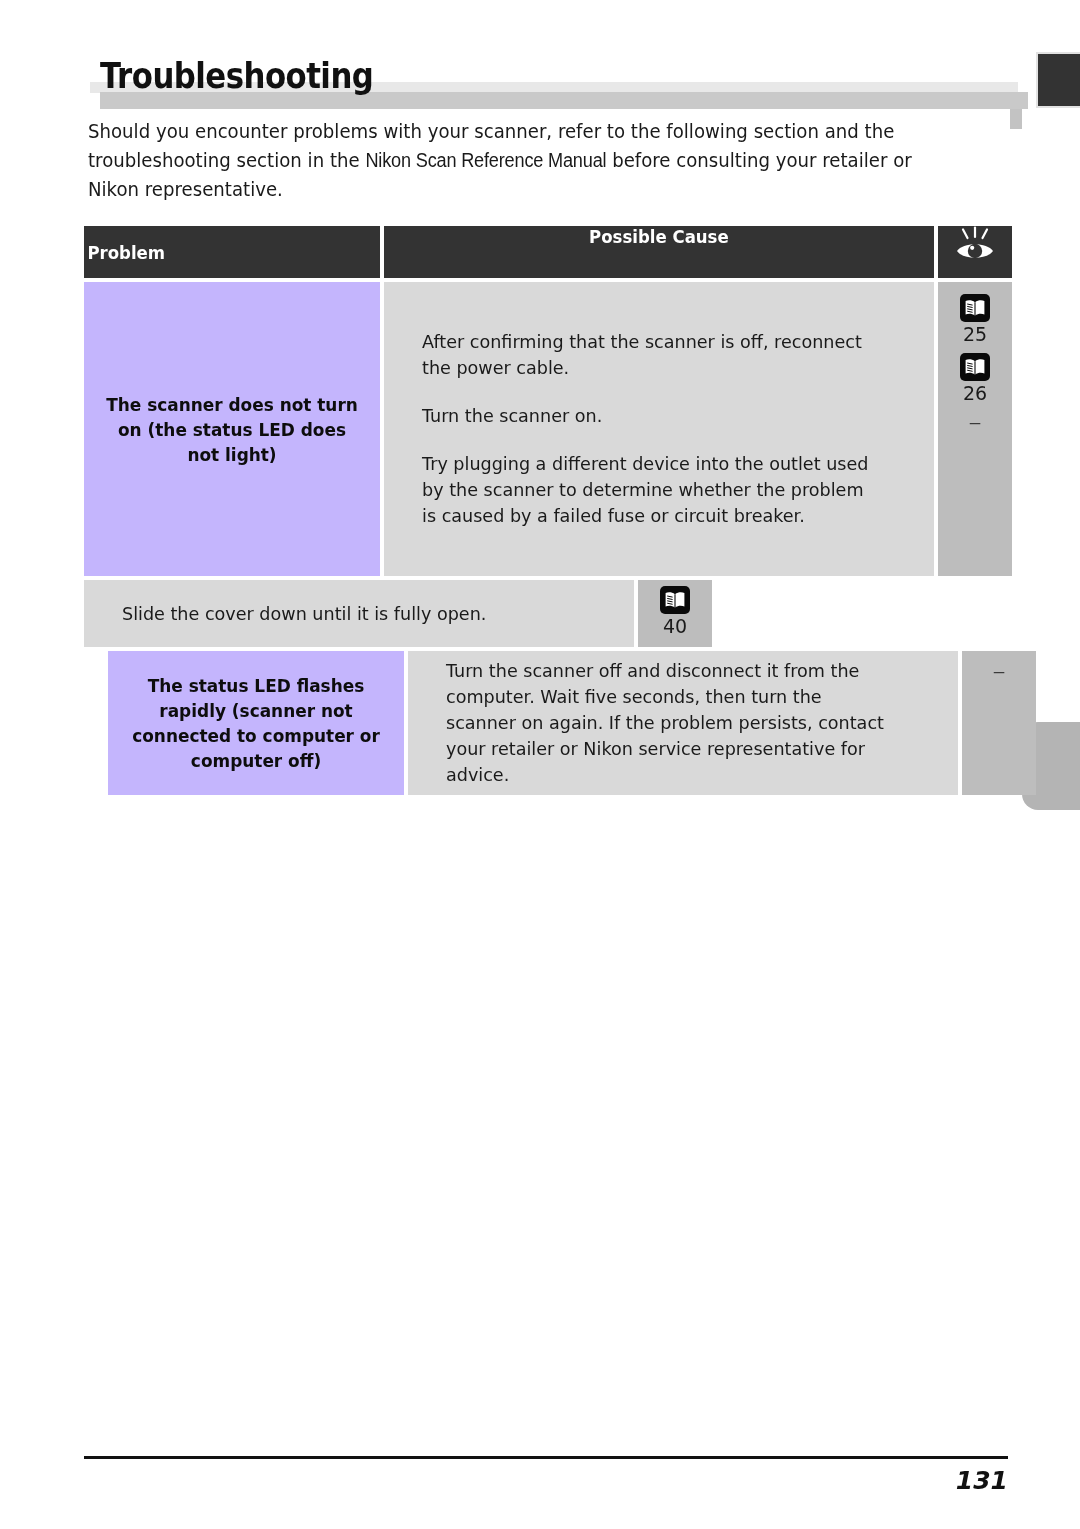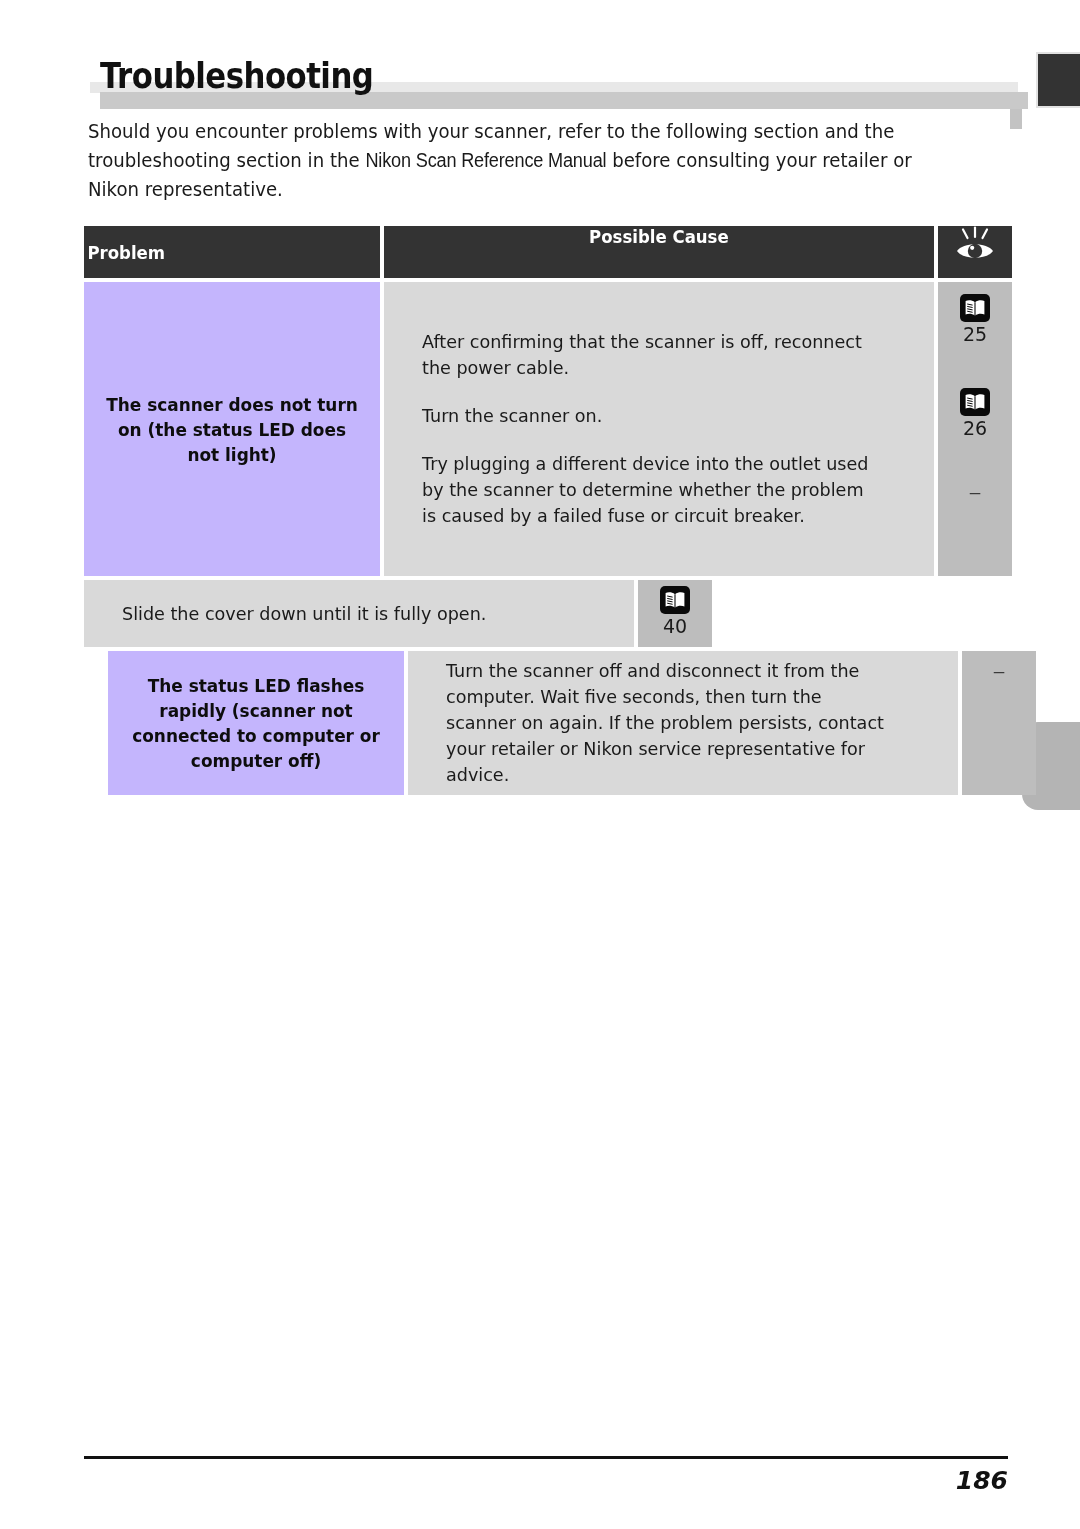--- a/index.html
+++ b/index.html
@@ -158,21 +158,21 @@
     color: #ffffff;
     font-size: 18px;
     font-weight: bold;
     font-family: "DejaVu Sans", sans-serif;
     transform: scaleX(0.92);
   }
 
   
   .brow .c-problem { background: #c4b5fd; }
   .brow .c-cause   { background: #d9d9d9; padding: 0 38px; }
-  .brow .c-ref     { background: #bdbdbd; padding-top: 12px; gap: 35px; }
+  .brow .c-ref     { background: #bdbdbd; padding-top: 12px; }
 
   .prob-text {
     color: #0d0d0d;
     font-size: 18px;
     font-weight: bold;
     line-height: 25px;
     text-align: center;
     font-family: "DejaVu Sans", sans-serif;
     padding: 0 10px;
     transform: scaleX(0.94);
@@ -367,13 +367,13 @@
     <div class="c-ref" style="padding-top:10px;">
       <div class="ref-item">
         <span class="ref-dash">–</span>
       </div>
     </div>
   </div>
 
 </div>
 
 <div class="footer-rule"></div>
-<div class="page-num">186</div>
+<div class="page-num">131</div>
 
 </body></html>

